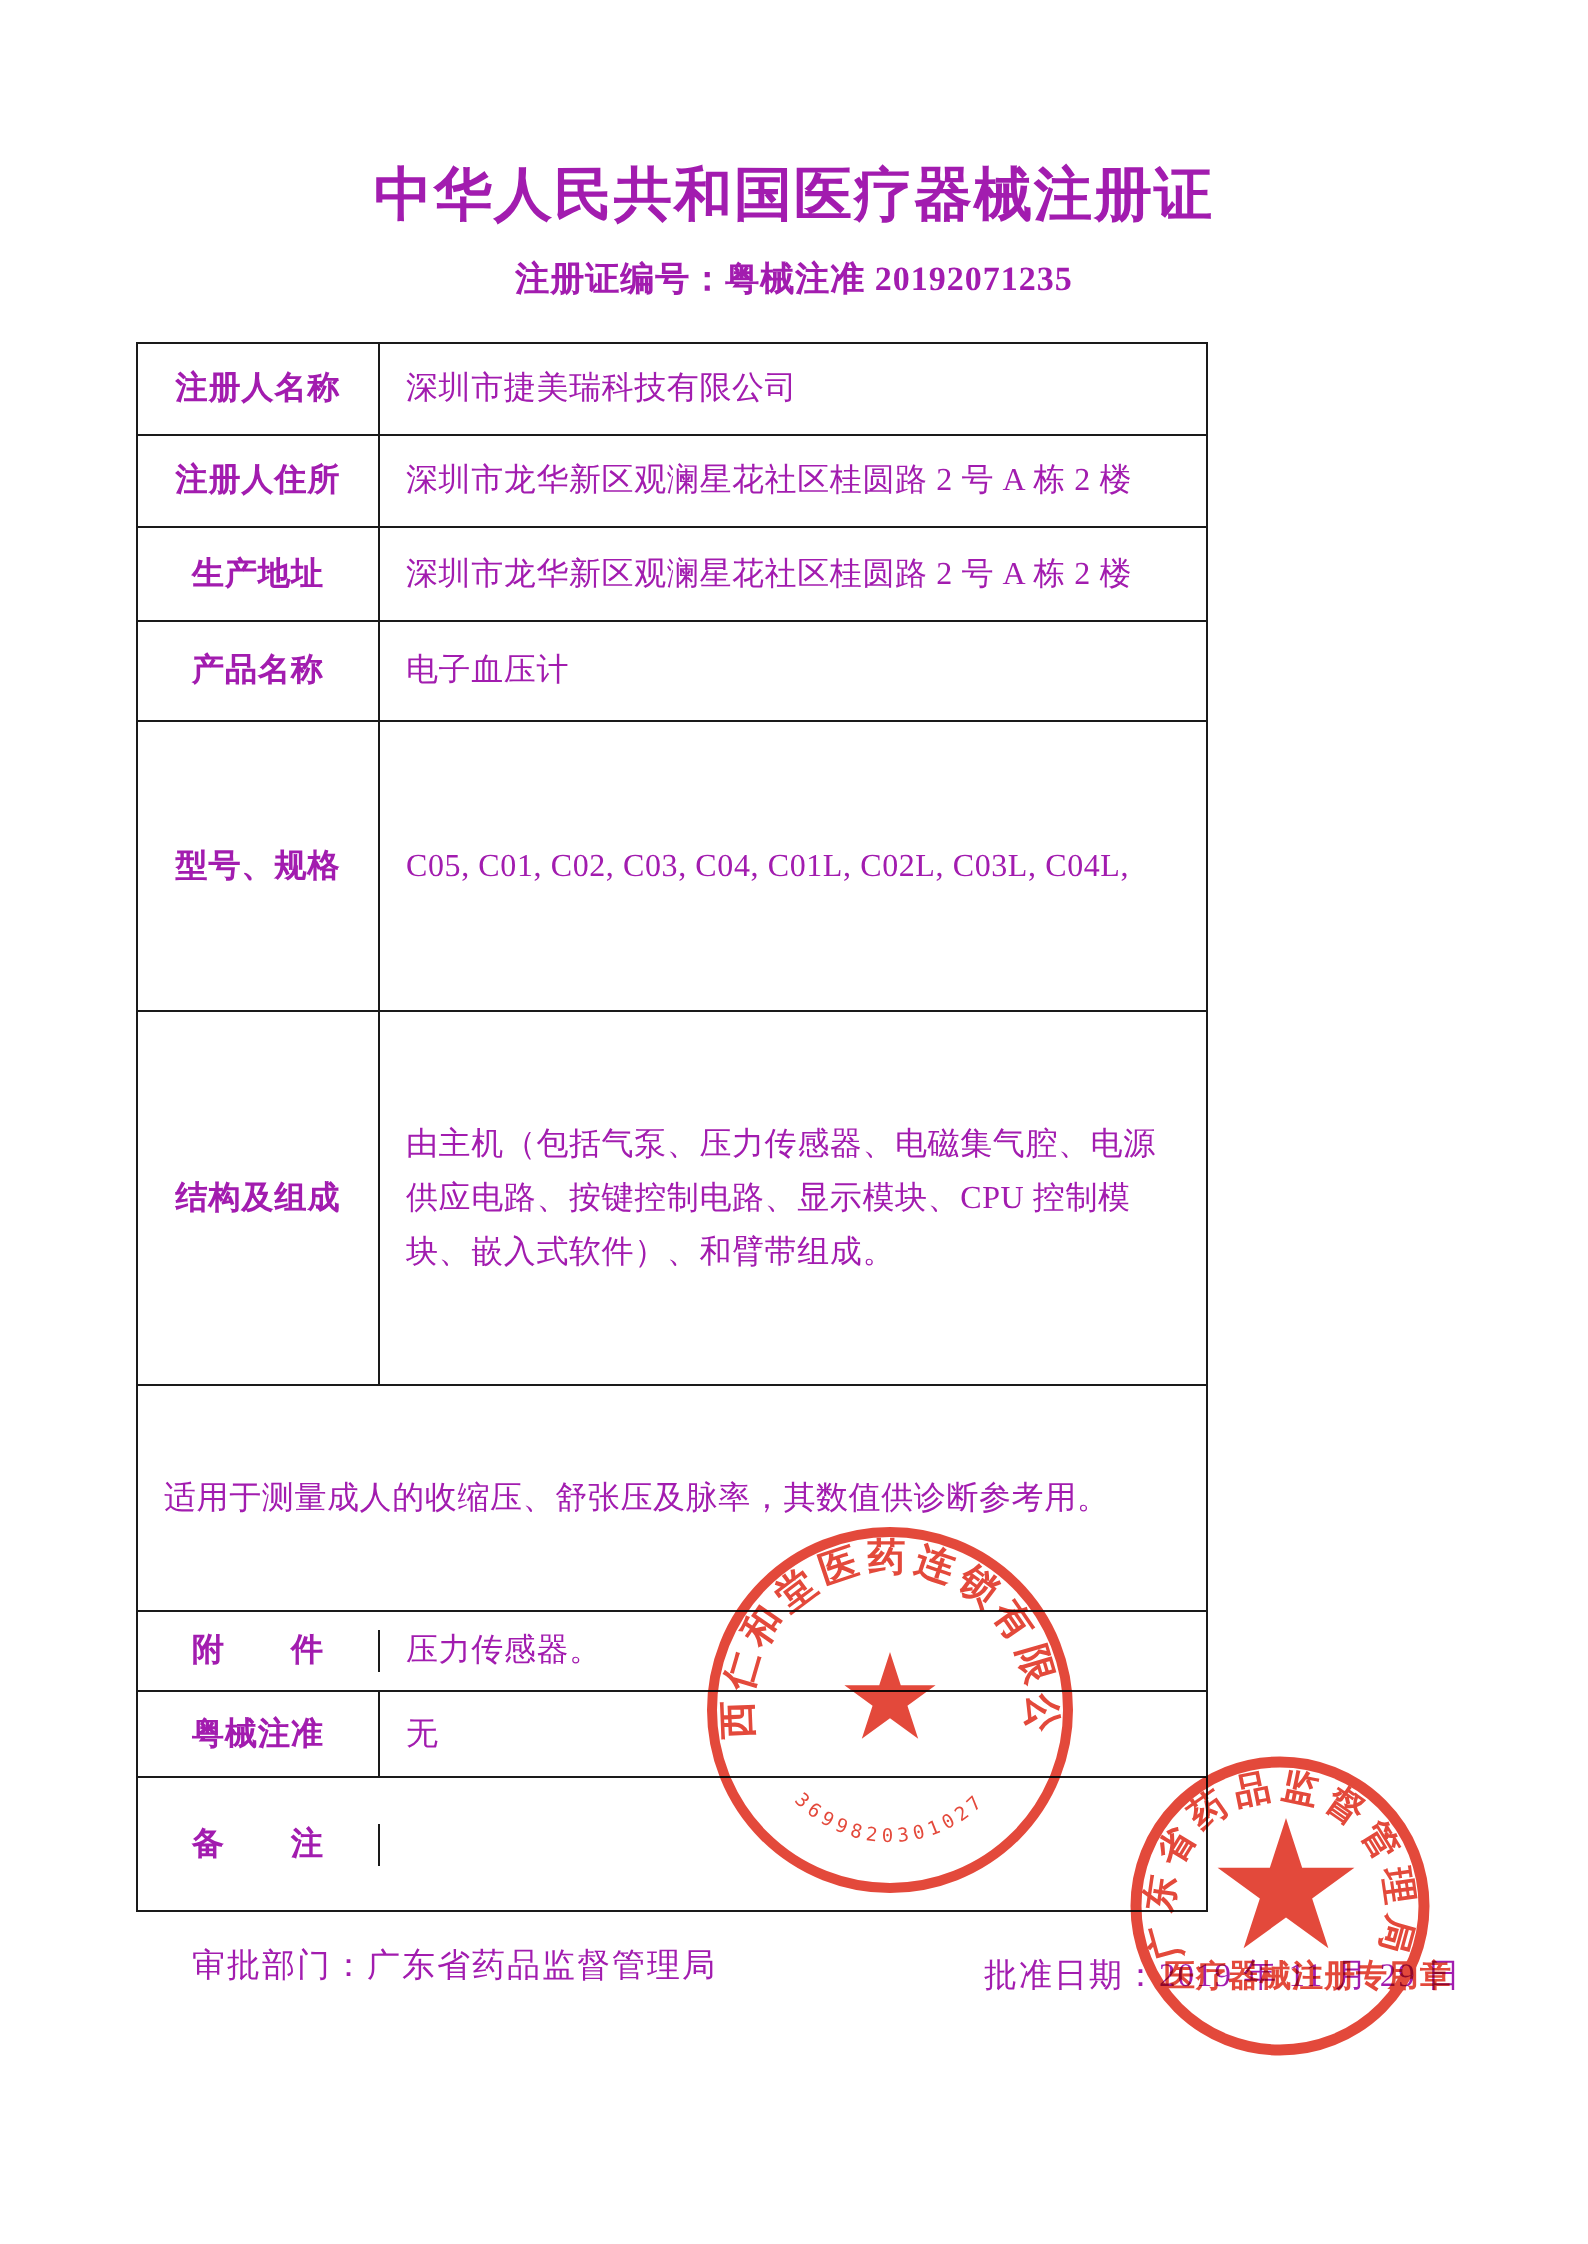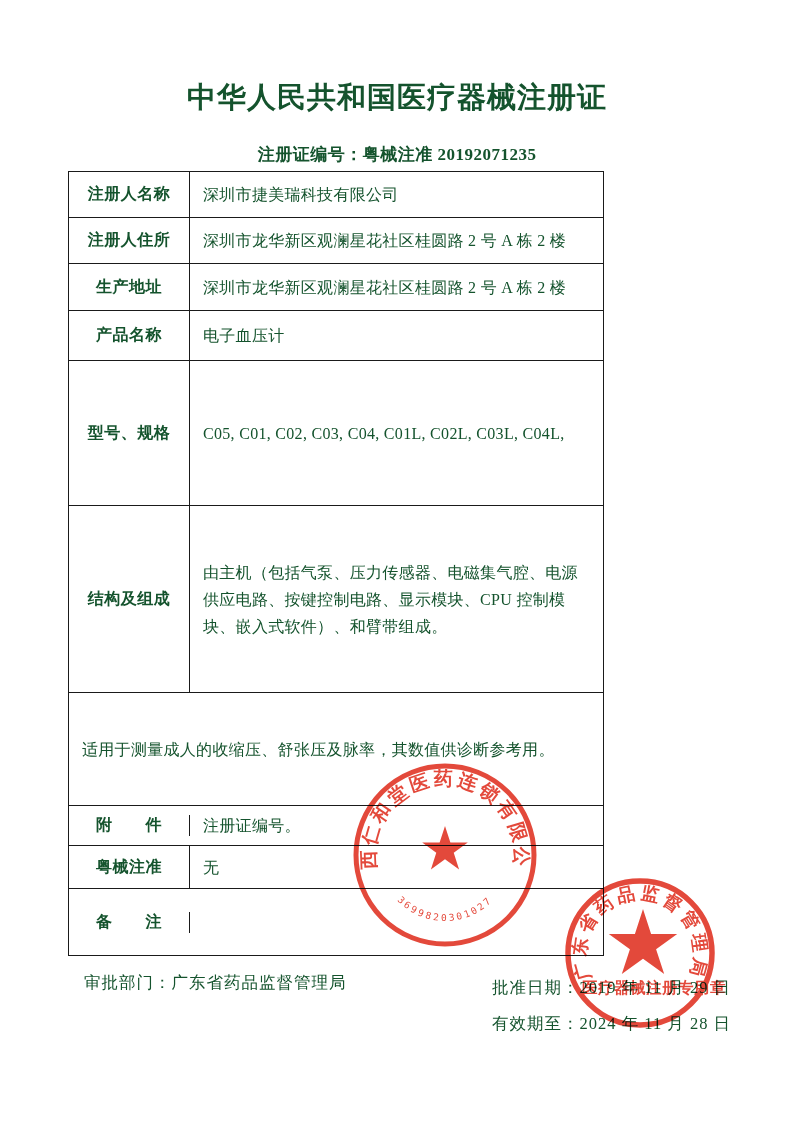--- a/index.html
+++ b/index.html
@@ -1,28 +1,28 @@
 <!DOCTYPE html>
 <html><head>
 <meta charset="utf-8">
 <style>
   html,body { margin:0; padding:0; background:#ffffff; }
   .page {
     position:relative; width:794px; height:1122px; margin:0 auto;
     background:#ffffff; overflow:hidden;
     font-family:"Liberation Serif","DejaVu Serif",serif;
-    color:#14532d;
+    color:#a21caf;
   }
   .doc-title {
     margin:0; padding-top:78px; text-align:center;
     font-size:29px; font-weight:700; letter-spacing:1px;
     font-family:"Liberation Serif","DejaVu Serif",serif;
   }
   .cert-no {
-    margin-top:25px; text-align:center;
+    margin-top:10px; text-align:center;
     font-size:17px; font-weight:700; letter-spacing:0.5px;
   }
   .cert-table {
     position:absolute; left:68px; top:171px; width:536px;
     border:1.5px solid #1a1a1a; box-sizing:border-box;
     background:transparent;
   }
   .row { display:flex; border-bottom:1.5px solid #1a1a1a; box-sizing:border-box; }
   .row:last-child { border-bottom:none; }
   .cell { box-sizing:border-box; display:flex; align-items:center; }
@@ -34,21 +34,21 @@
   }
   .value {
     flex:1; padding:6px 10px 6px 13px;
     font-size:16px; line-height:27px; letter-spacing:0.3px;
   }
   .r1 { min-height:46px; } .r2 { min-height:46px; } .r3 { min-height:47px; }
   .r4 { min-height:50px; } .r5 { min-height:145px; } .r6 { min-height:187px; }
   .r7 { min-height:113px; } .r8 { min-height:40px;align-items:center; } .r9 { min-height:43px; }
   .r10 { min-height:66px;align-items:center; }
   .footer { position:absolute; left:80px; top:970px; width:648px; font-size:16.5px; }
-  .approval-dept { position:absolute; left:4px; top:2px; letter-spacing:1px; }
+  .approval-dept { position:absolute; left:16px; top:2px; letter-spacing:1px; }
   .dates { position:absolute; left:412px; top:0; line-height:36px; letter-spacing:1px; white-space:nowrap; }
   .stamp { position:absolute; mix-blend-mode:multiply; opacity:0.88; }
   .stamp1 { left:350px; top:760px; }
   .stamp2 { left:550px; top:863px; }
   .seal-arc-text { font-size:19px; font-weight:700; letter-spacing:3.5px;
      font-family:"Liberation Serif","DejaVu Serif",serif; }
   .seal-arc-text2 { font-size:18px; font-weight:700; letter-spacing:4px;
      font-family:"Liberation Serif","DejaVu Serif",serif; }
   .seal-serial { font-size:9.5px; letter-spacing:2.5px;
      font-family:"DejaVu Sans Mono","Liberation Mono",monospace; }
@@ -86,37 +86,36 @@
     </div>
     <div class="row r6">
       <div class="cell label">结构及组成</div>
       <div class="cell value">由主机（包括气泵、压力传感器、电磁集气腔、电源供应电路、按键控制电路、显示模块、CPU 控制模块、嵌入式软件）、和臂带组成。</div>
     </div>
     <div class="row r7">
       <div class="cell value">适用于测量成人的收缩压、舒张压及脉率，其数值供诊断参考用。</div>
     </div>
     <div class="row r8">
       <div class="cell label">附　　件</div>
-      <div class="cell value">注册证编号。</div>
+      <div class="cell value">压力传感器。</div>
     </div>
     <div class="row r9">
       <div class="cell label">粤械注准</div>
       <div class="cell value">无</div>
     </div>
     <div class="row r10">
       <div class="cell label">备　　注</div>
       <div class="cell value"></div>
     </div>
   </div>
 
   <div class="footer">
     <div class="approval-dept">审批部门：广东省药品监督管理局</div>
     <div class="dates">
       <div>批准日期：2019 年 11 月 29 日</div>
-      <div>有效期至：2024 年 11 月 28 日</div>
     </div>
   </div>
 
   <svg class="stamp stamp1" width="190" height="190" viewBox="-95 -95 190 190">
     <defs>
       <path id="arcTop1" d="M -65.8,23.9 A 70,70 0 1 1 65.8,23.9" fill="none"></path>
       <path id="arcBot1" d="M -50.8,42.2 A 66,66 0 0 0 50.8,42.2" fill="none"></path>
     </defs>
     <circle cx="0" cy="0" r="89" fill="none" stroke="#e02f1f" stroke-width="5"></circle>
     <polygon fill="#e02f1f" transform="translate(0,-5)" points="0,-24 5.39,-7.42 22.8,-7.4 8.72,2.83 14.1,19.4 0,9.17 -14.1,19.4 -8.72,2.83 -22.8,-7.4 -5.39,-7.42"></polygon>

